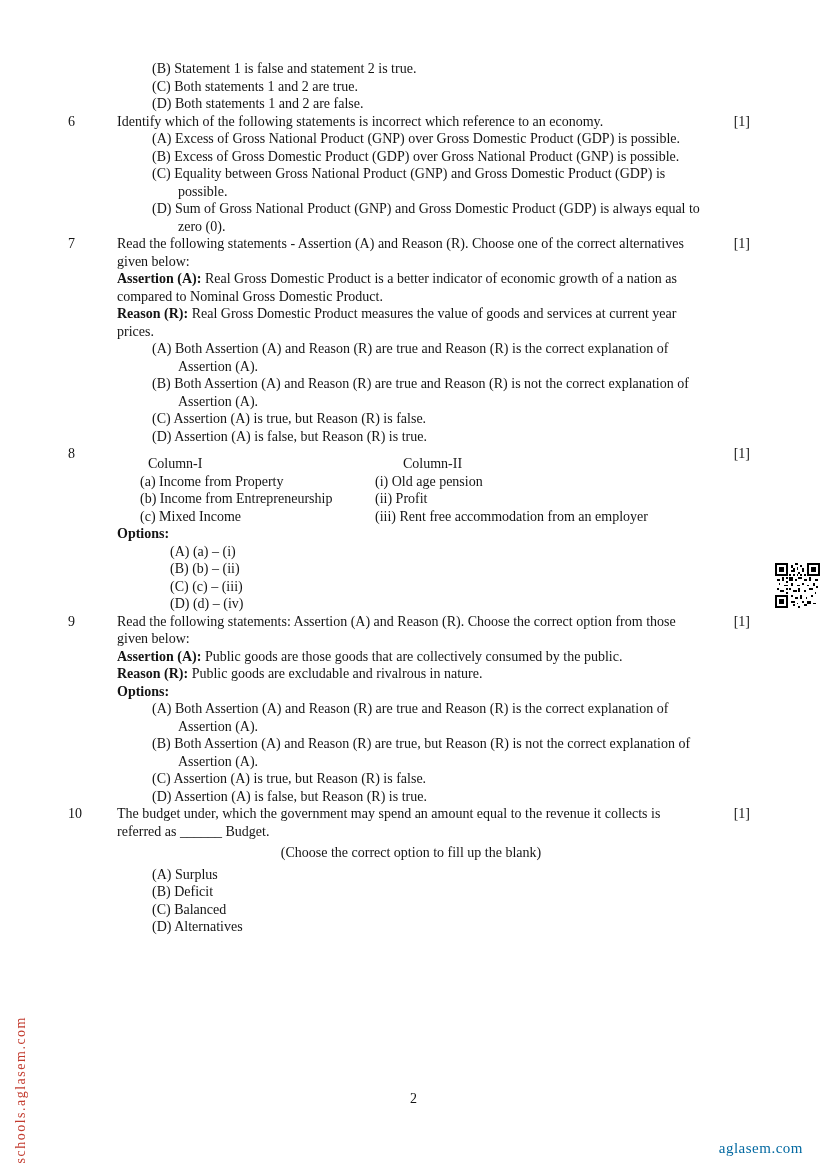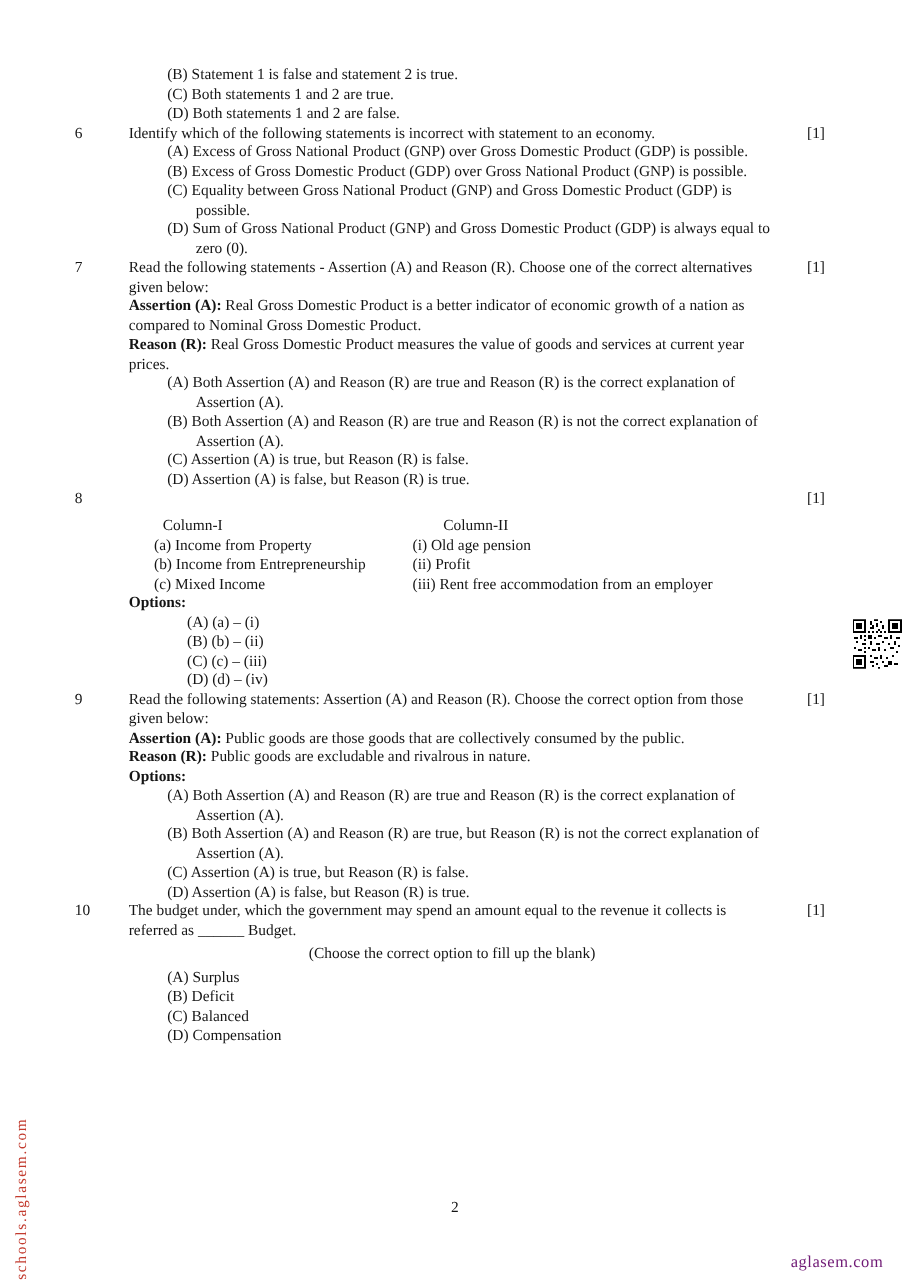--- a/index.html
+++ b/index.html
@@ -13,33 +13,33 @@
   .question { display:grid; grid-template-columns:68px 49px 588px 45px; }
   .qnum { grid-column:2; }
   .qbody { grid-column:3; }
   .qmarks { grid-column:4; text-align:right; }
   .options { margin-left:35px; }
   .options.deep { margin-left:53px; }
   .option { padding-left:26px; text-indent:-26px; }
   .qtext { }
   b, strong, .bold { font-weight:bold; }
   .hint-right { text-align:center; margin:4px 0 4px 0; }
-  .pair-table { margin:25px 0 0 23px; }
+  .pair-table { margin:10px 0 0 23px; }
   .pair-row { display:grid; grid-template-columns:235px 1fr; }
   .pair-row.header .c1 { padding-left:8px; }
   .pair-row.header .c2 { padding-left:28px; }
   .page-number { position:absolute; left:0; width:827px; bottom:62px; text-align:center; }
   .side-watermark {
     position:absolute; left:12px; bottom:6px;
     writing-mode:vertical-rl; transform:rotate(180deg);
     color:#c23b2e; font-size:14px; letter-spacing:1.5px;
   }
   .footer-brand {
     position:absolute; right:24px; bottom:12px;
-    color:#701a75; font-size:15px; letter-spacing:0.5px;
+    color:#0369a1; font-size:15px; letter-spacing:0.5px;
   }
   .qr { position:absolute; right:7px; top:563px; width:45px; height:45px; }
 </style>
 </head>
 <body>
 
 <div class="sheet">
 
   <div class="question">
     <div class="qbody">
@@ -47,21 +47,21 @@
         <div class="option">(B) Statement 1 is false and statement 2 is true.</div>
         <div class="option">(C) Both statements 1 and 2 are true.</div>
         <div class="option">(D) Both statements 1 and 2 are false.</div>
       </div>
     </div>
   </div>
 
   <div class="question">
     <div class="qnum">6</div>
     <div class="qbody">
-      <p class="qtext">Identify which of the following statements is incorrect with statement to an economy.</p>
+      <p class="qtext">Identify which of the following statements is incorrect which reference to an economy.</p>
       <div class="options">
         <div class="option">(A) Excess of Gross National Product (GNP) over Gross Domestic Product (GDP) is possible.</div>
         <div class="option">(B) Excess of Gross Domestic Product (GDP) over Gross National Product (GNP) is possible.</div>
         <div class="option">(C) Equality between Gross National Product (GNP) and Gross Domestic Product (GDP) is possible.</div>
         <div class="option">(D) Sum of Gross National Product (GNP) and Gross Domestic Product (GDP) is always equal to zero (0).</div>
       </div>
     </div>
     <div class="qmarks">[1]</div>
   </div>
 
@@ -132,21 +132,21 @@
 
   <div class="question">
     <div class="qnum">10</div>
     <div class="qbody">
       <p class="qtext">The budget under, which the government may spend an amount equal to the revenue it collects is referred as ______ Budget.</p>
       <p class="hint-right">(Choose the correct option to fill up the blank)</p>
       <div class="options">
         <div class="option">(A) Surplus</div>
         <div class="option">(B) Deficit</div>
         <div class="option">(C) Balanced</div>
-        <div class="option">(D) Compensation</div>
+        <div class="option">(D) Alternatives</div>
       </div>
     </div>
     <div class="qmarks">[1]</div>
   </div>
 
 </div>
 
 <div class="qr">
   <svg viewBox="0 0 25 25" width="45" height="45" shape-rendering="crispEdges" aria-hidden="true">
     <rect width="25" height="25" fill="#ffffff"></rect>

